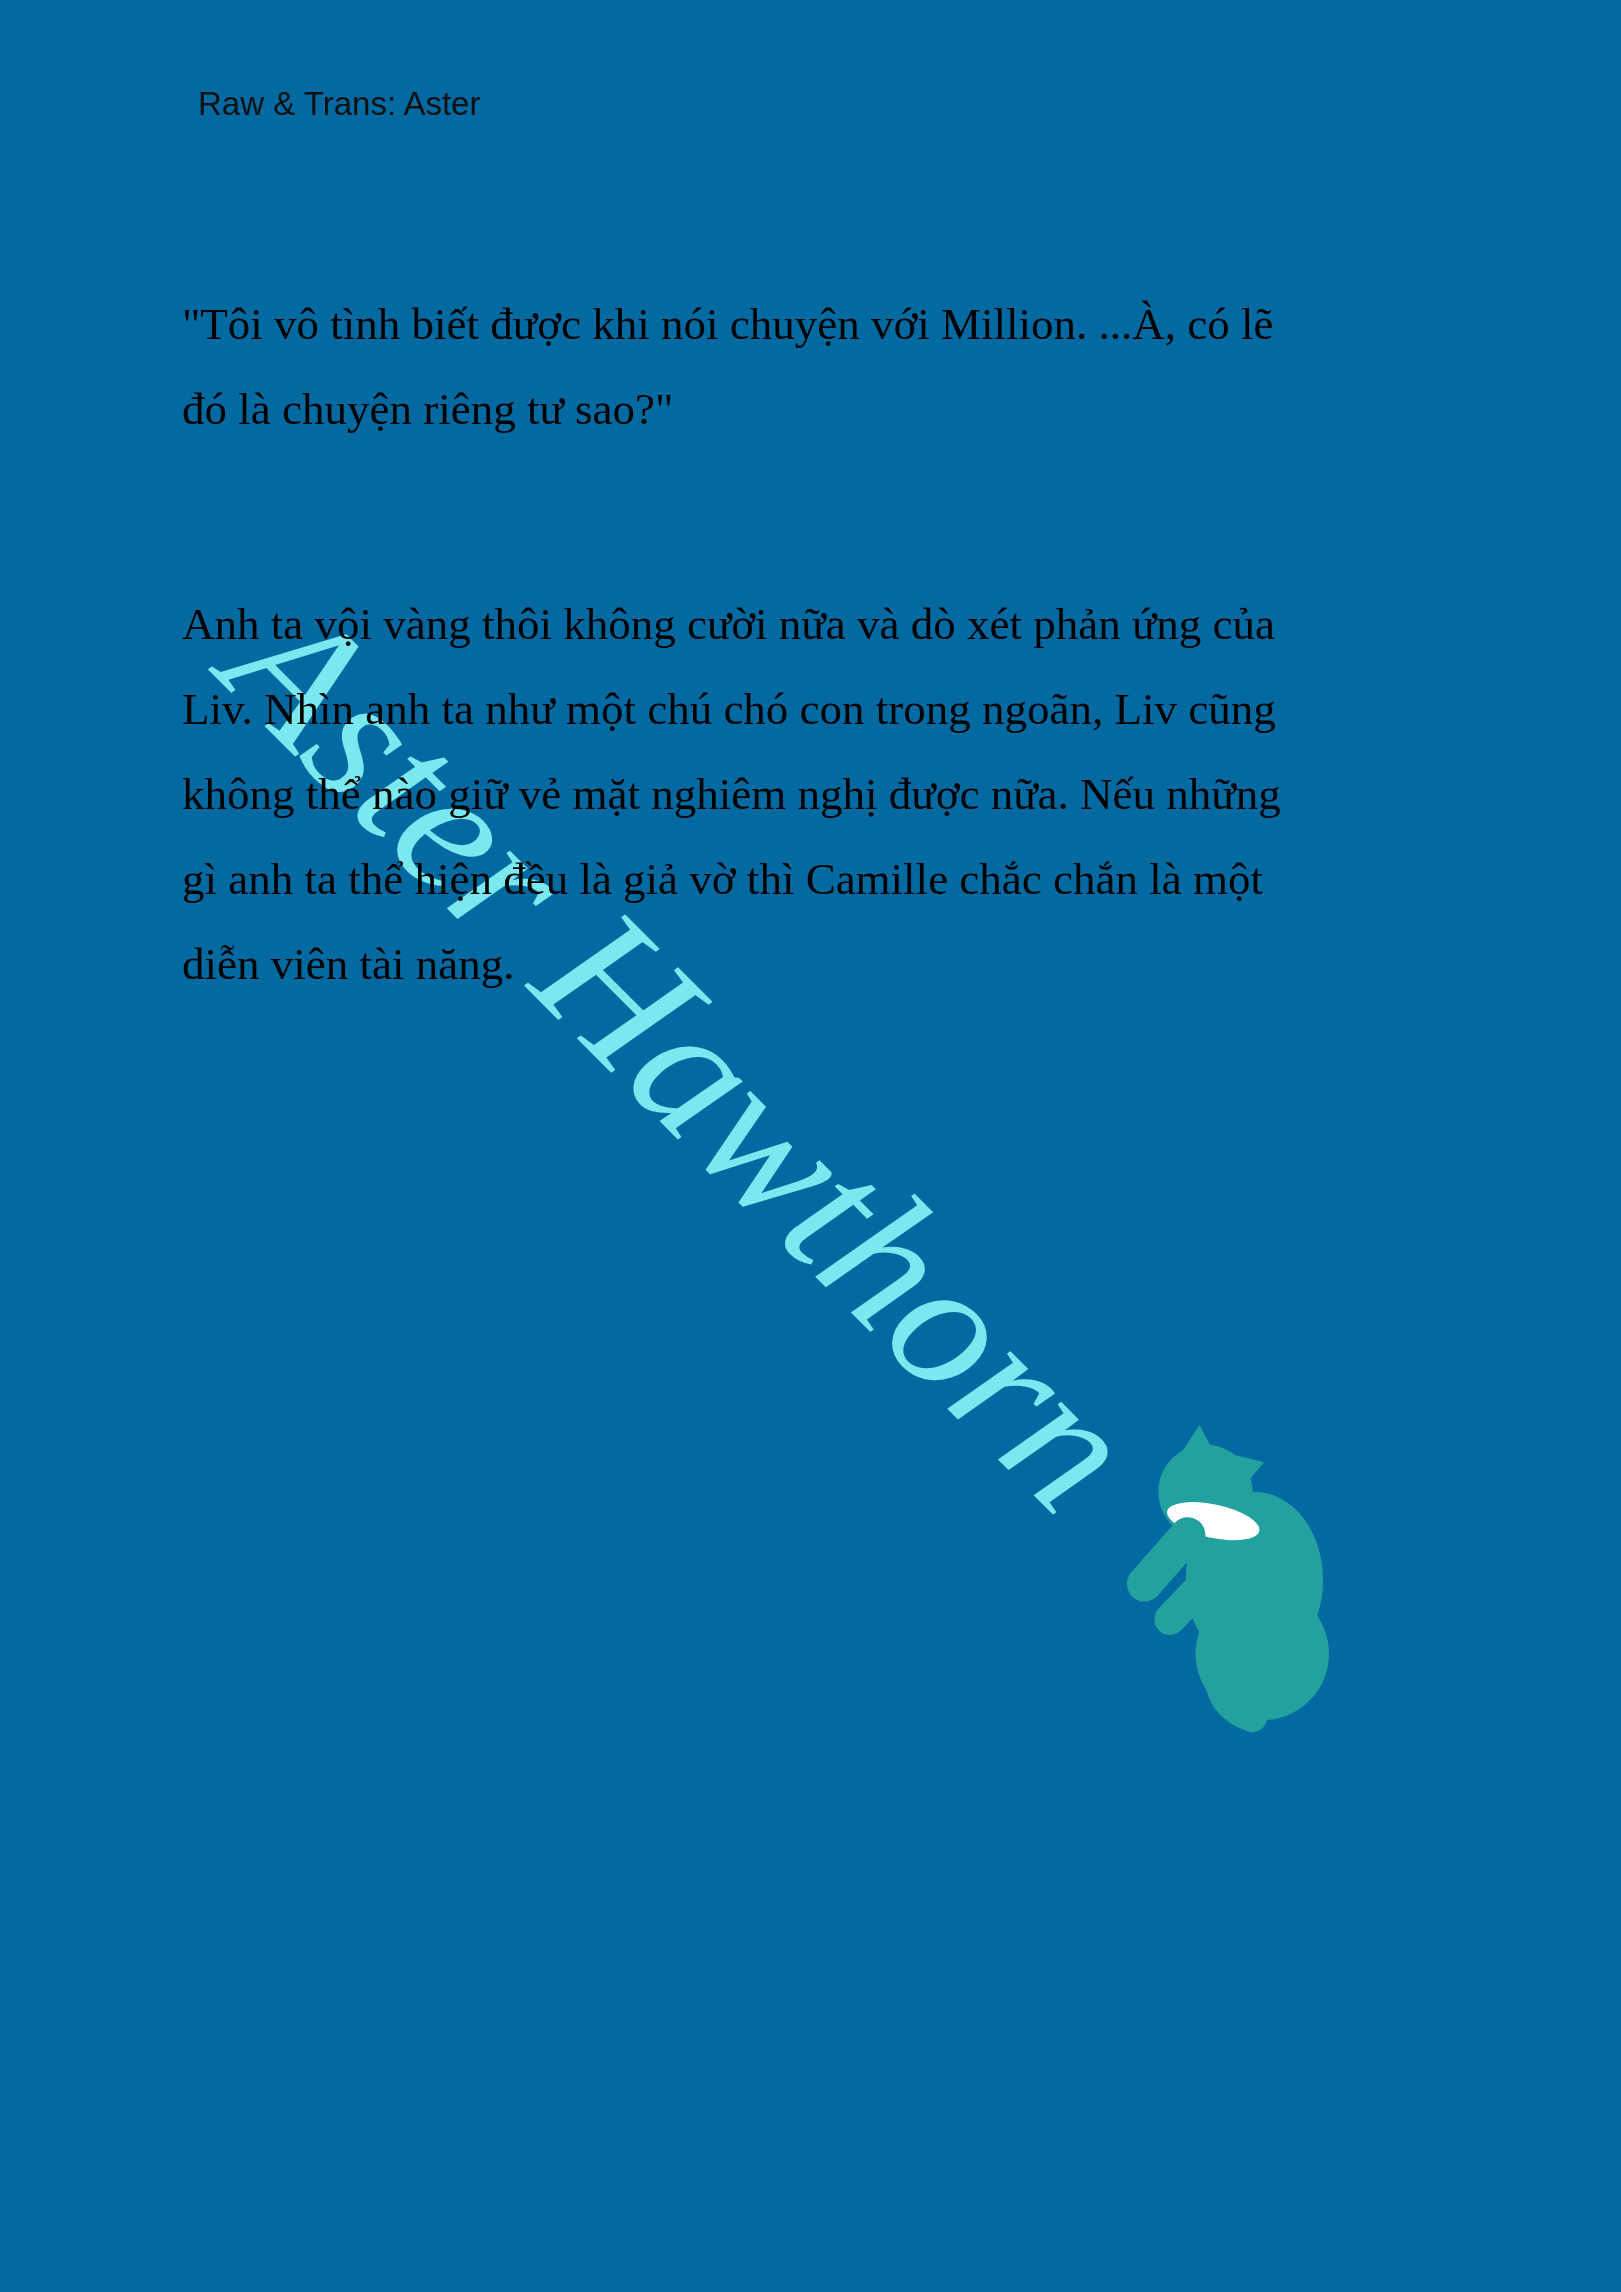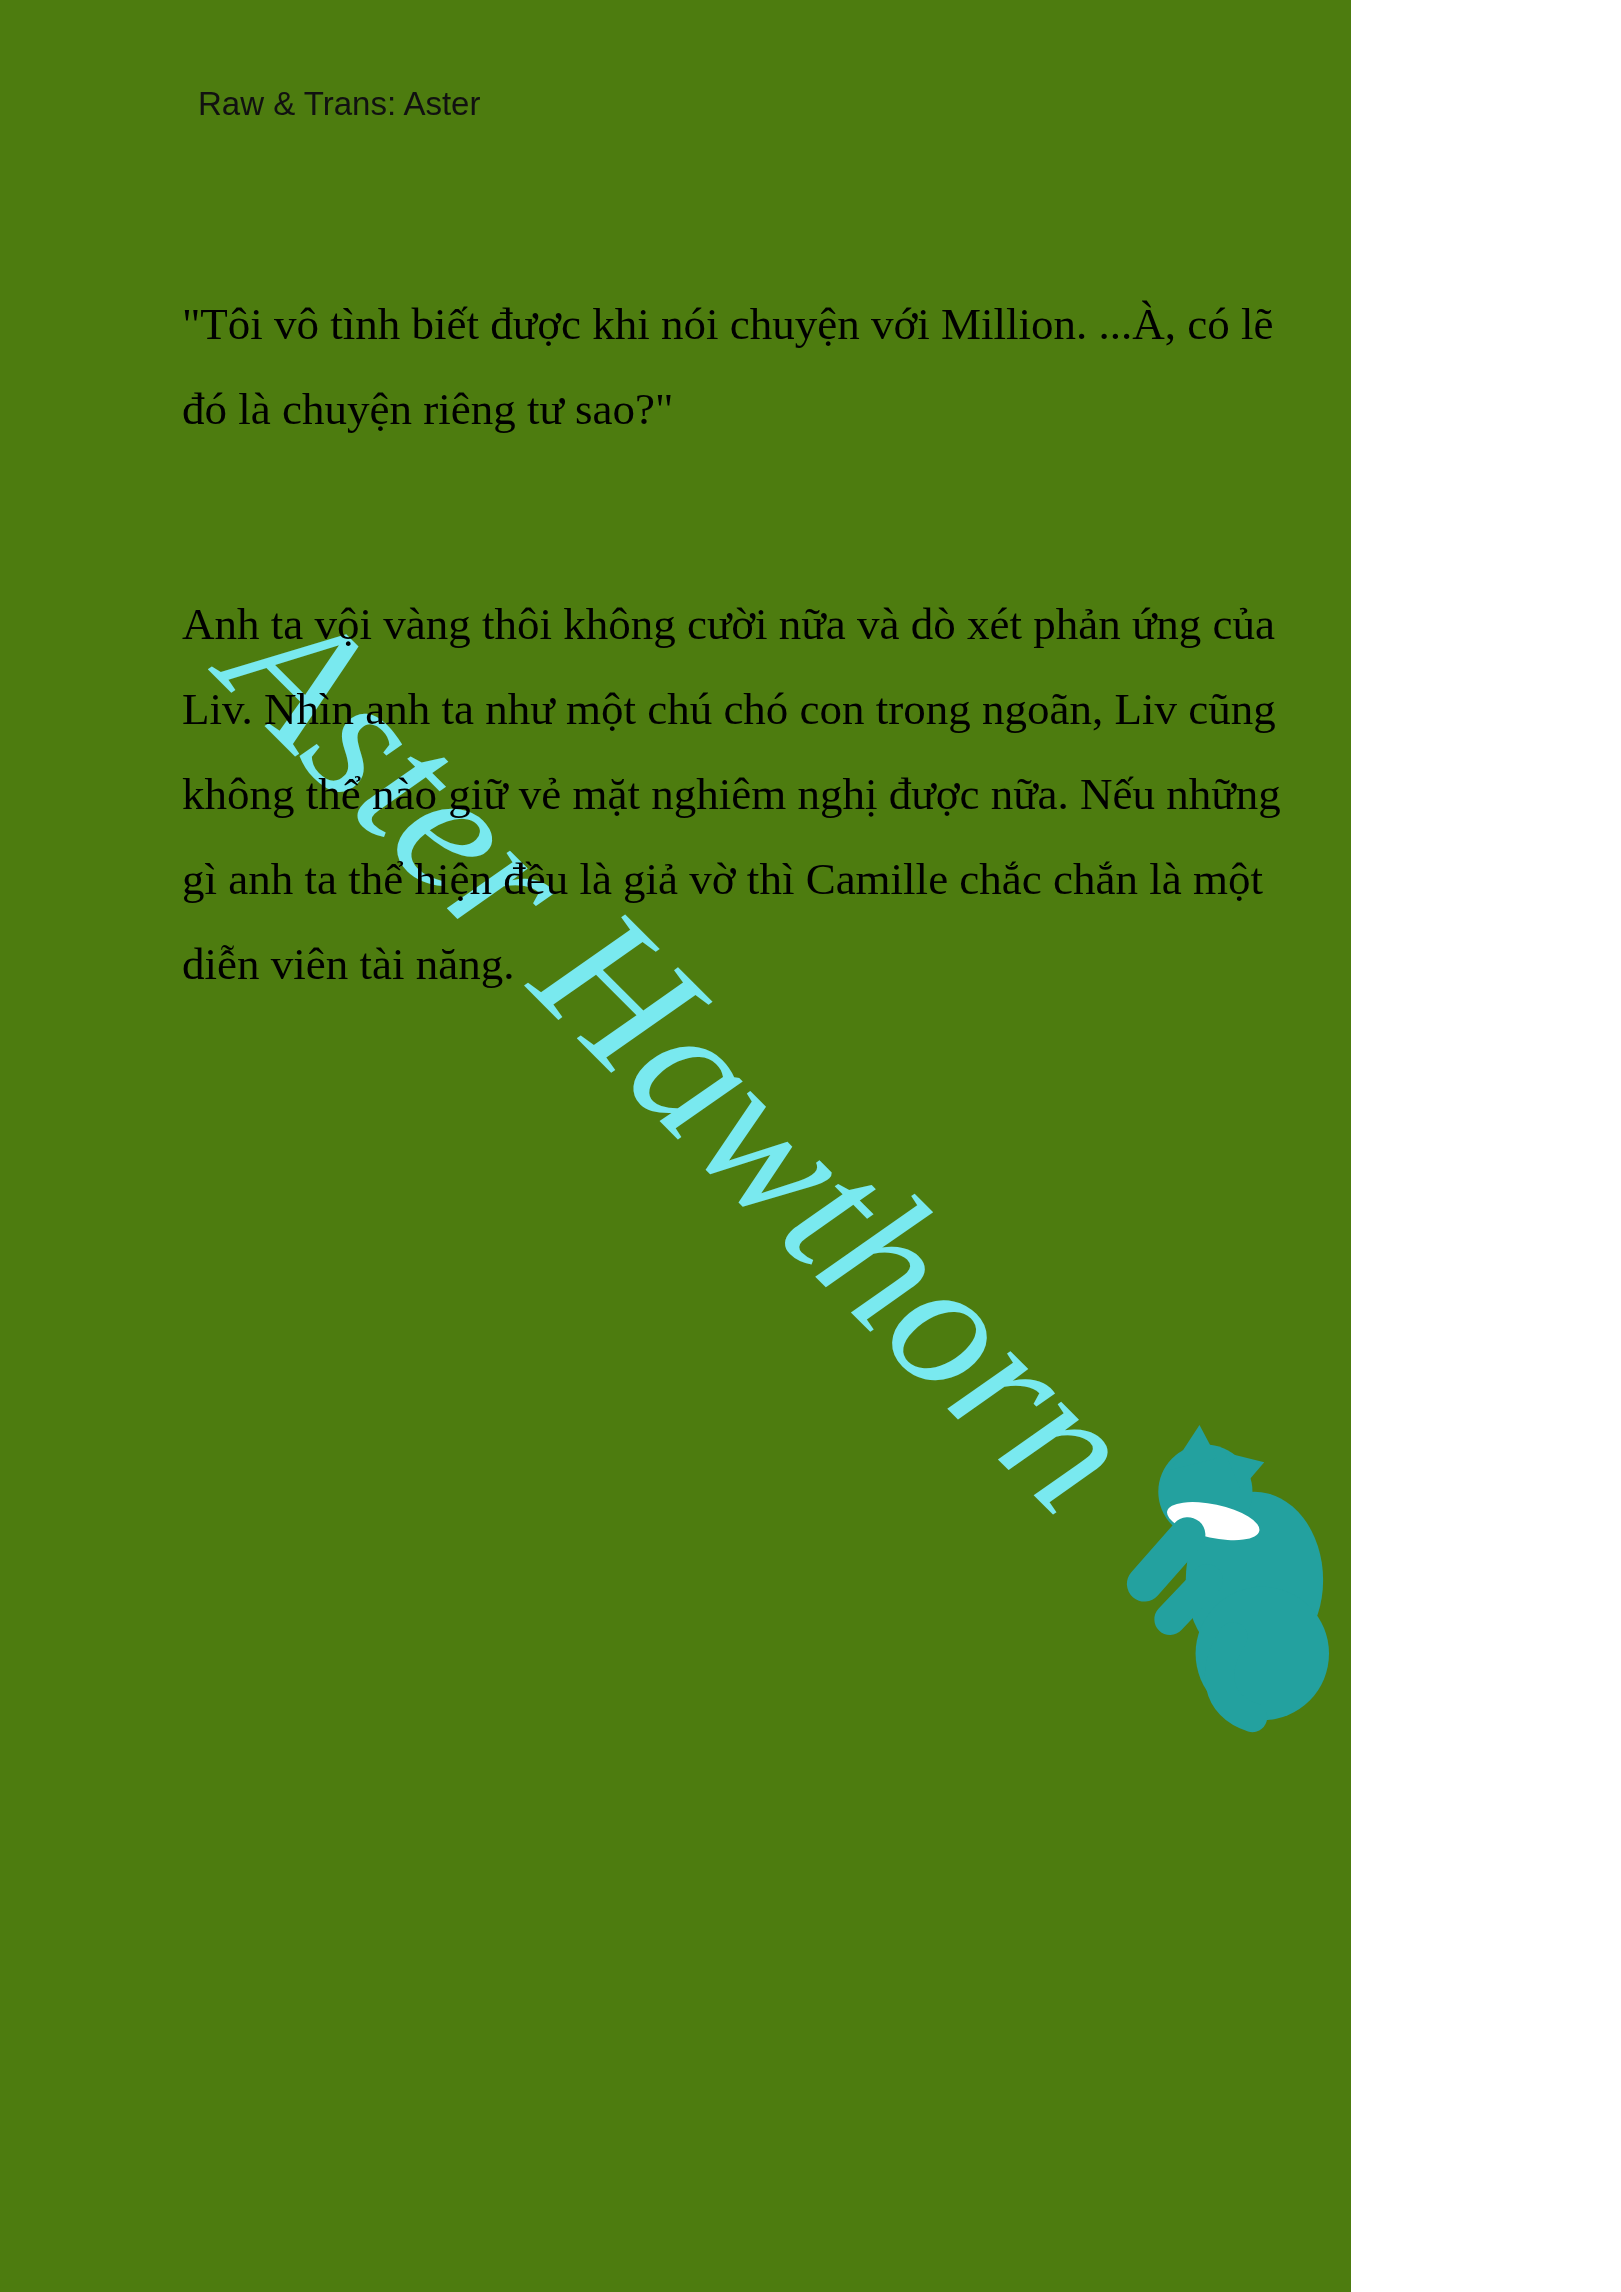--- a/index.html
+++ b/index.html
@@ -1,20 +1,20 @@
 <!DOCTYPE html>
 <html style="--watermark-color: #79e9ef; --cat-color: #23a19f;"><head>
 <meta charset="utf-8">
 <style>
   html,body{margin:0;padding:0;background:#fff;}
   .page{
     position:relative;
-    width:1351px;
+    width:1621px;
     height:2293px;
-    background:#4d7c0f;
+    background:#0369a1;
     overflow:hidden;
     font-family:"Liberation Serif", serif;
   }
   .credit{
     position:absolute;
     left:198px;
     top:84px;
     font-family:"Liberation Sans", sans-serif;
     font-size:33px;
     line-height:39px;

